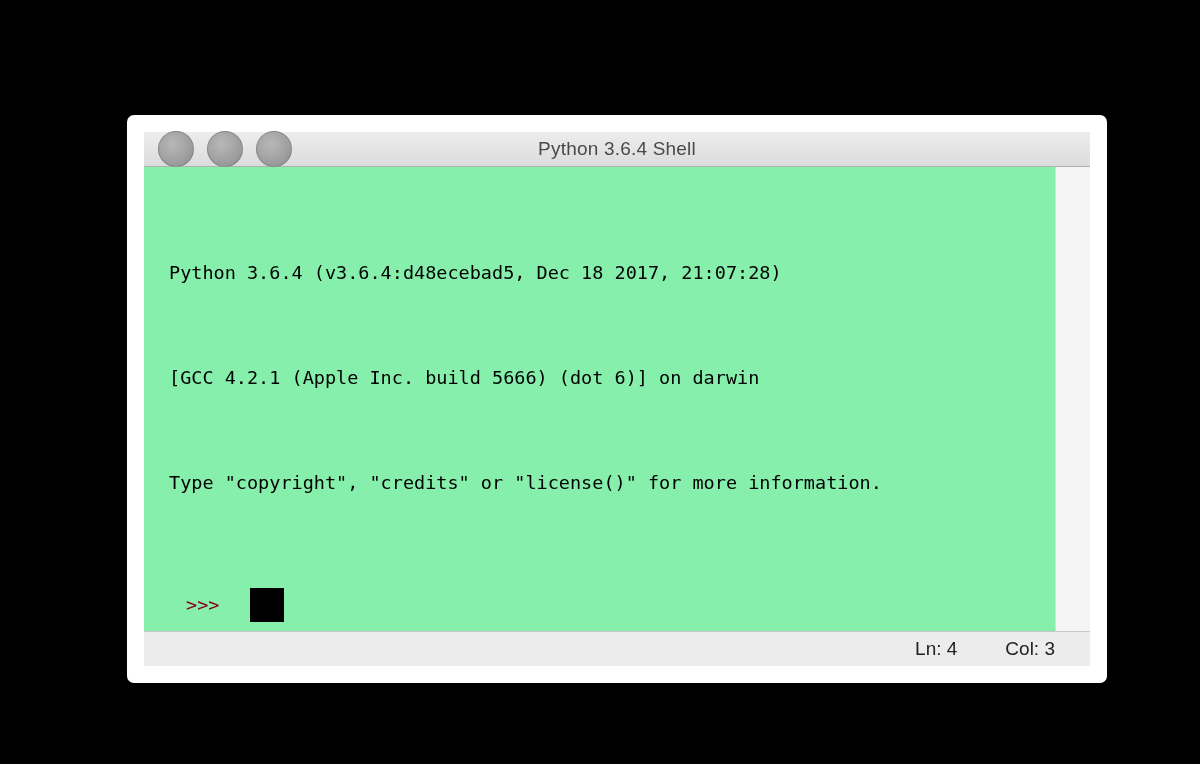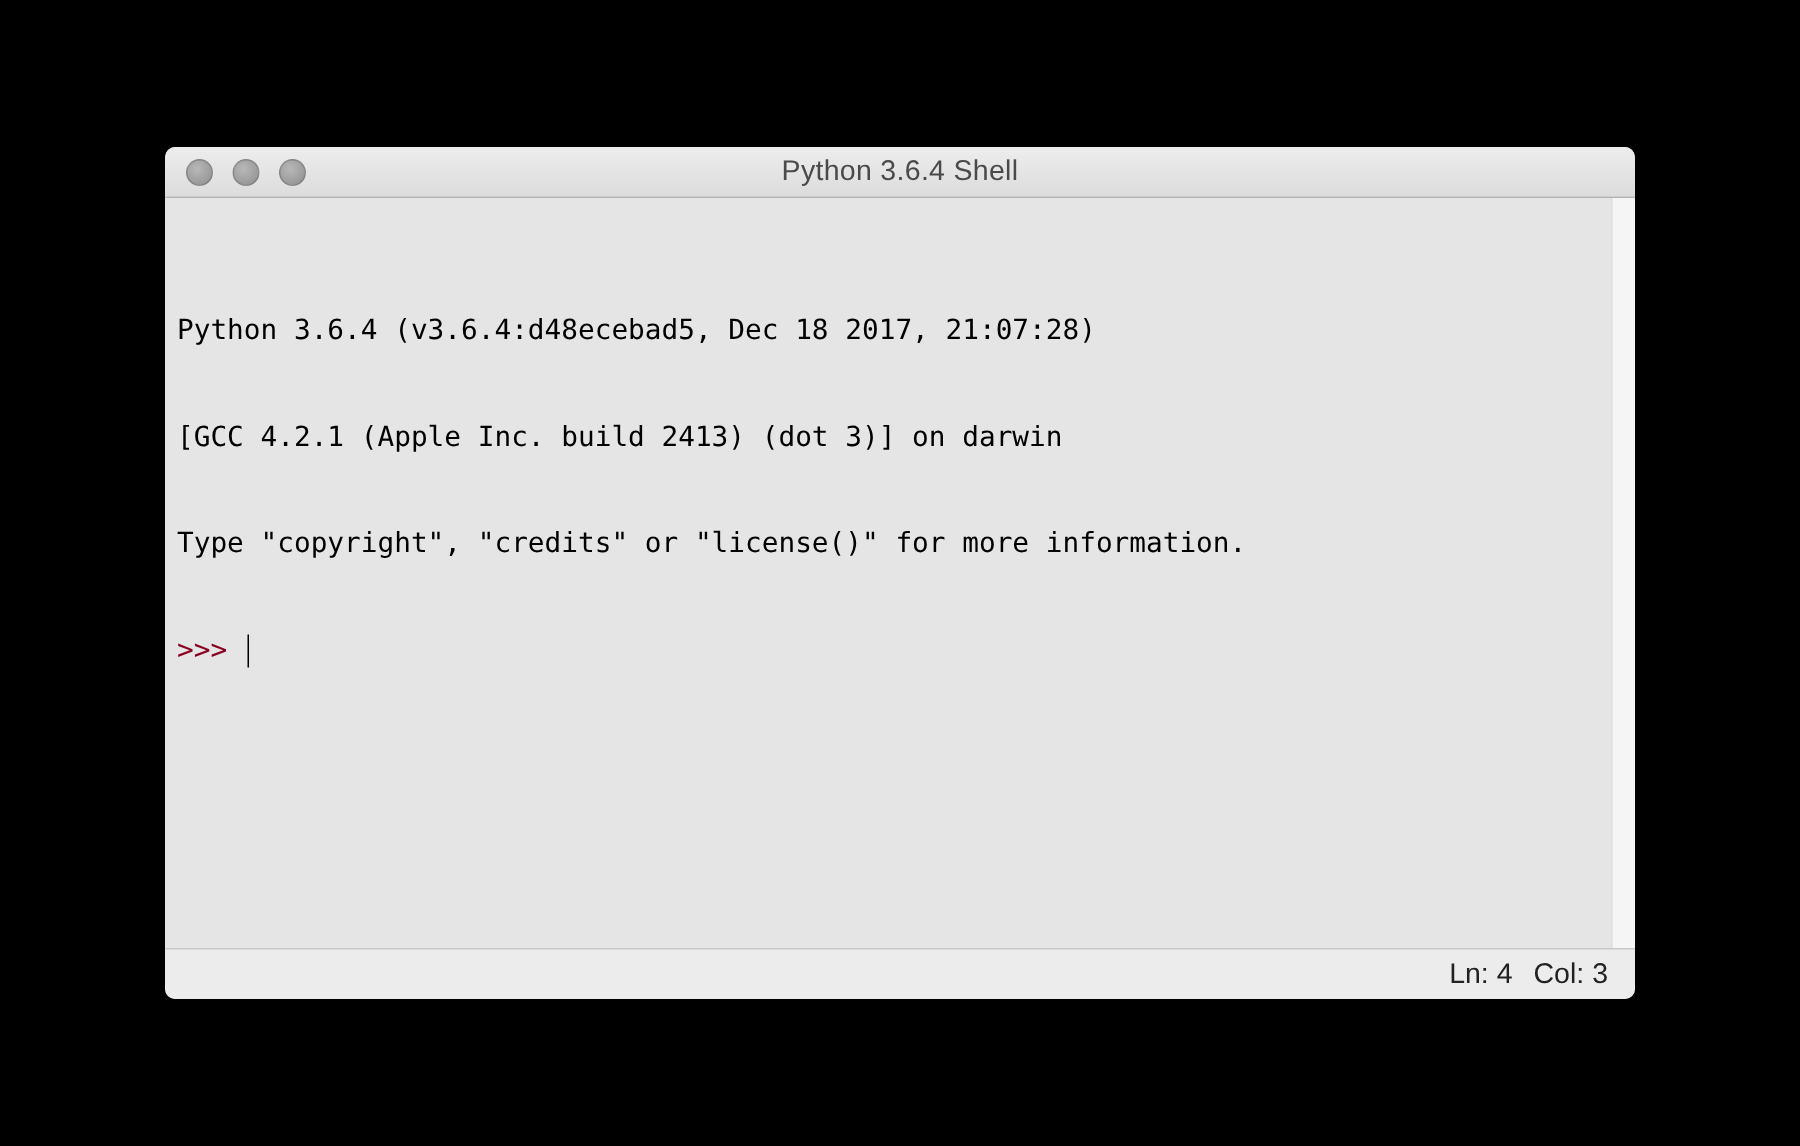--- a/index.html
+++ b/index.html
@@ -1,17 +1,17 @@
 <!DOCTYPE html>
 <html><head>
   <meta charset="utf-8">
   <style>
     * {
       margin: 0;
-      padding: 0;
+      padding: 17px;
       box-sizing: border-box;
     }
     body {
       width: 1200px;
       height: 764px;
       background: #000000;
       display: flex;
       align-items: center;
       justify-content: center;
       font-family: -apple-system, BlinkMacSystemFont, "Segoe UI", sans-serif;
@@ -53,21 +53,21 @@
     .window-title {
       flex: 1;
       text-align: center;
       font-size: 19px;
       color: #4a4a4a;
       font-weight: 400;
       letter-spacing: 0.2px;
     }
     .content {
       flex: 1;
-      background: #e5e5e5;
+      background: #86efac;
       padding: 6px 8px;
       font-family: "Menlo", "Monaco", "Consolas", monospace;
       font-size: 18.5px;
       line-height: 1.28;
       color: #000000;
       overflow: hidden;
       white-space: pre;
       position: relative;
     }
     .line {
@@ -123,21 +123,21 @@
     <div class="traffic-lights">
       <div class="traffic-light"></div>
       <div class="traffic-light"></div>
       <div class="traffic-light"></div>
     </div>
     <div class="window-title">Python 3.6.4 Shell</div>
   </div>
   <div class="content">
     <div class="scroll-right"></div>
     <div class="line">Python 3.6.4 (v3.6.4:d48ecebad5, Dec 18 2017, 21:07:28) </div>
-    <div class="line">[GCC 4.2.1 (Apple Inc. build 2413) (dot 3)] on darwin</div>
+    <div class="line">[GCC 4.2.1 (Apple Inc. build 5666) (dot 6)] on darwin</div>
     <div class="line">Type "copyright", "credits" or "license()" for more information.</div>
     <div class="prompt-line"><span class="prompt">&gt;&gt;&gt; </span><span class="cursor"></span></div>
   </div>
   <div class="statusbar">
     <span class="status-item">Ln: 4</span>
     <span class="status-item">Col: 3</span>
   </div>
 </div>
 
 </body></html>

